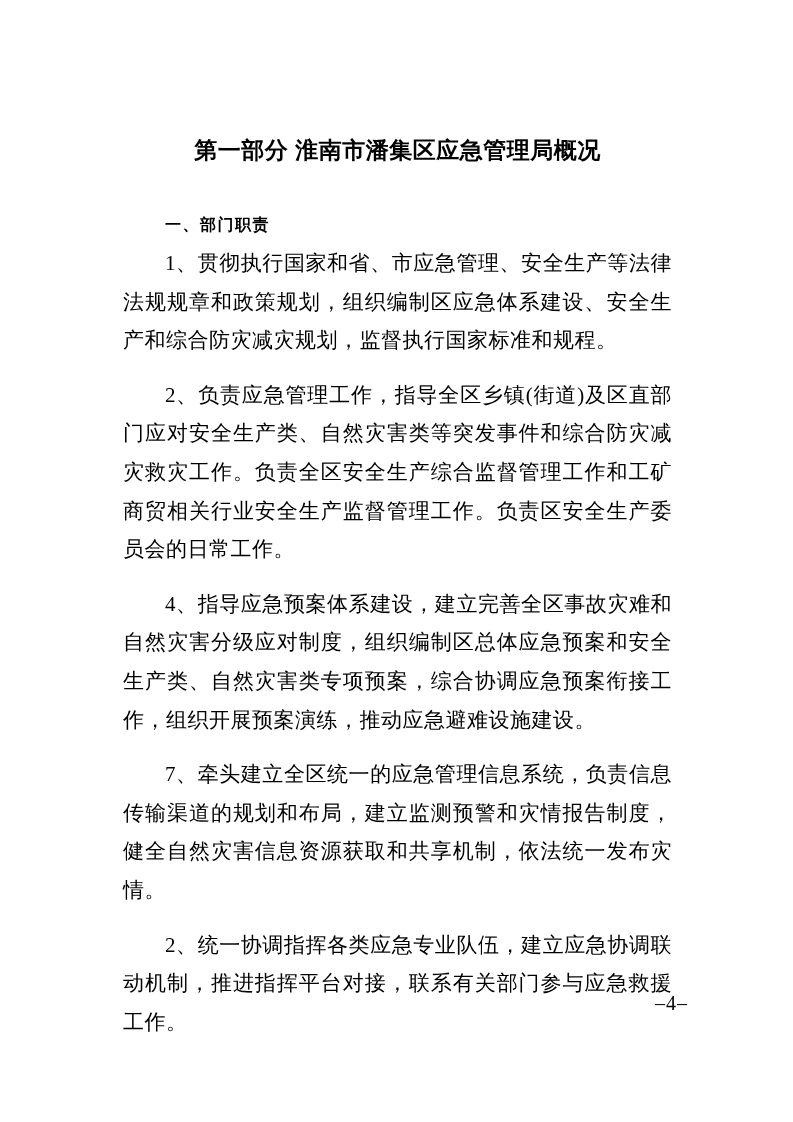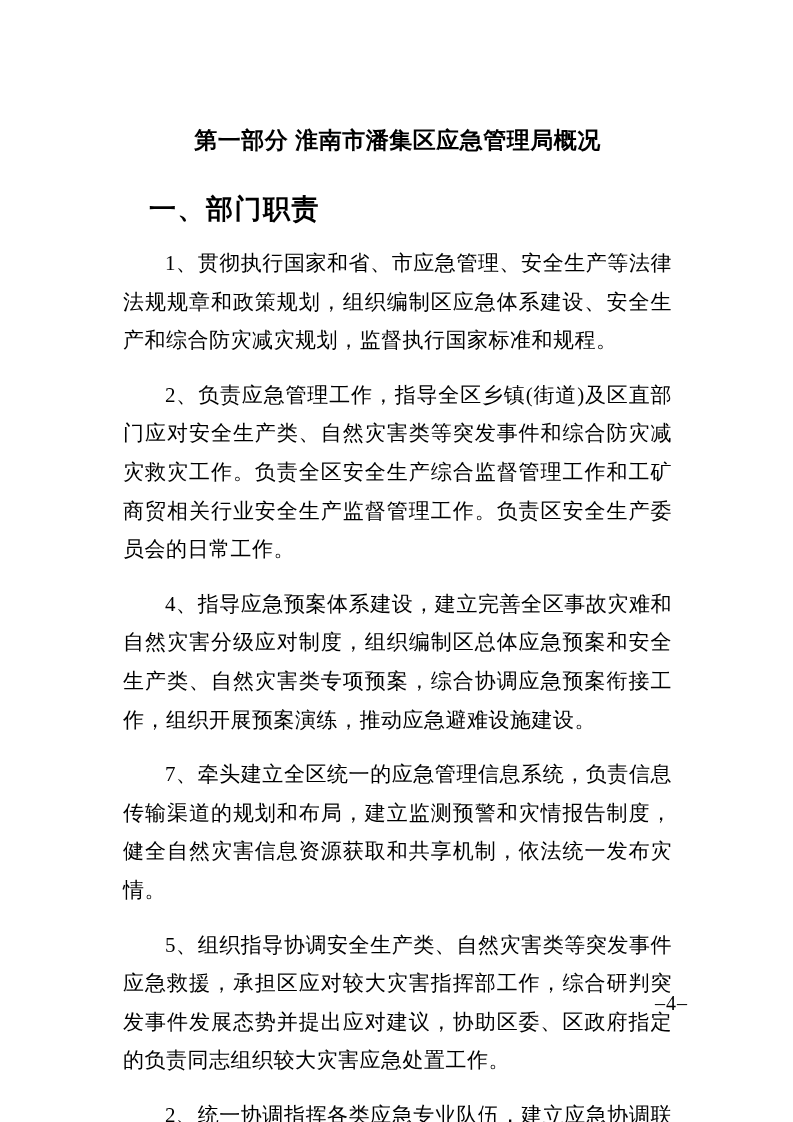--- a/index.html
+++ b/index.html
@@ -18,41 +18,41 @@
   .page {
     position: absolute;
     top: 0;
     left: 0;
     width: 793px;
     height: 1122px;
     background: #ffffff;
   }
   .doc-title {
     position: absolute;
-    top: 124px;
+    top: 134px;
     left: 107px;
     width: 581px;
     margin: 0;
     text-align: center;
     font-family: "Liberation Sans", "DejaVu Sans", sans-serif;
     font-weight: bold;
     font-size: 23px;
     line-height: 32px;
     letter-spacing: 0.5px;
     white-space: nowrap;
   }
   .section-heading {
     position: absolute;
     top: 193px;
     left: 107px;
-    margin: 0;
+    margin: 16px;
     padding-left: 42px;
     font-family: "Liberation Sans", "DejaVu Sans", sans-serif;
     font-weight: bold;
-    font-size: 27px;
+    font-size: 16px;
     line-height: 32px;
     letter-spacing: 1.5px;
   }
   .body-text {
     position: absolute;
     top: 228px;
     left: 107px;
     width: 581px;
   }
   .para {
@@ -83,19 +83,18 @@
 
   <h1 class="doc-title">第一部分 淮南市潘集区应急管理局概况</h1>
 
   <h2 class="section-heading">一、部门职责</h2>
 
   <div class="body-text">
     <p class="para">1、贯彻执行国家和省、市应急管理、安全生产等法律法规规章和政策规划，组织编制区应急体系建设、安全生产和综合防灾减灾规划，监督执行国家标准和规程。</p>
     <p class="para">2、负责应急管理工作，指导全区乡镇(街道)及区直部门应对安全生产类、自然灾害类等突发事件和综合防灾减灾救灾工作。负责全区安全生产综合监督管理工作和工矿商贸相关行业安全生产监督管理工作。负责区安全生产委员会的日常工作。</p>
     <p class="para">4、指导应急预案体系建设，建立完善全区事故灾难和自然灾害分级应对制度，组织编制区总体应急预案和安全生产类、自然灾害类专项预案，综合协调应急预案衔接工作，组织开展预案演练，推动应急避难设施建设。</p>
     <p class="para">7、牵头建立全区统一的应急管理信息系统，负责信息传输渠道的规划和布局，建立监测预警和灾情报告制度，健全自然灾害信息资源获取和共享机制，依法统一发布灾情。</p>
-    <p class="para">5、组织指导协调安全生产类、自然灾害类等突发事件应急救援，承担区应对较大灾害指挥部工作，综合研判突发事件发展态势并提出应对建议，协助区委、区政府指定的负责同志组织较大灾害应急处置工作。</p>
     <p class="para">2、统一协调指挥各类应急专业队伍，建立应急协调联动机制，推进指挥平台对接，联系有关部门参与应急救援工作。</p>
   </div>
 
   <div class="page-number">–4–</div>
 
 </div>
 
 </body></html>

